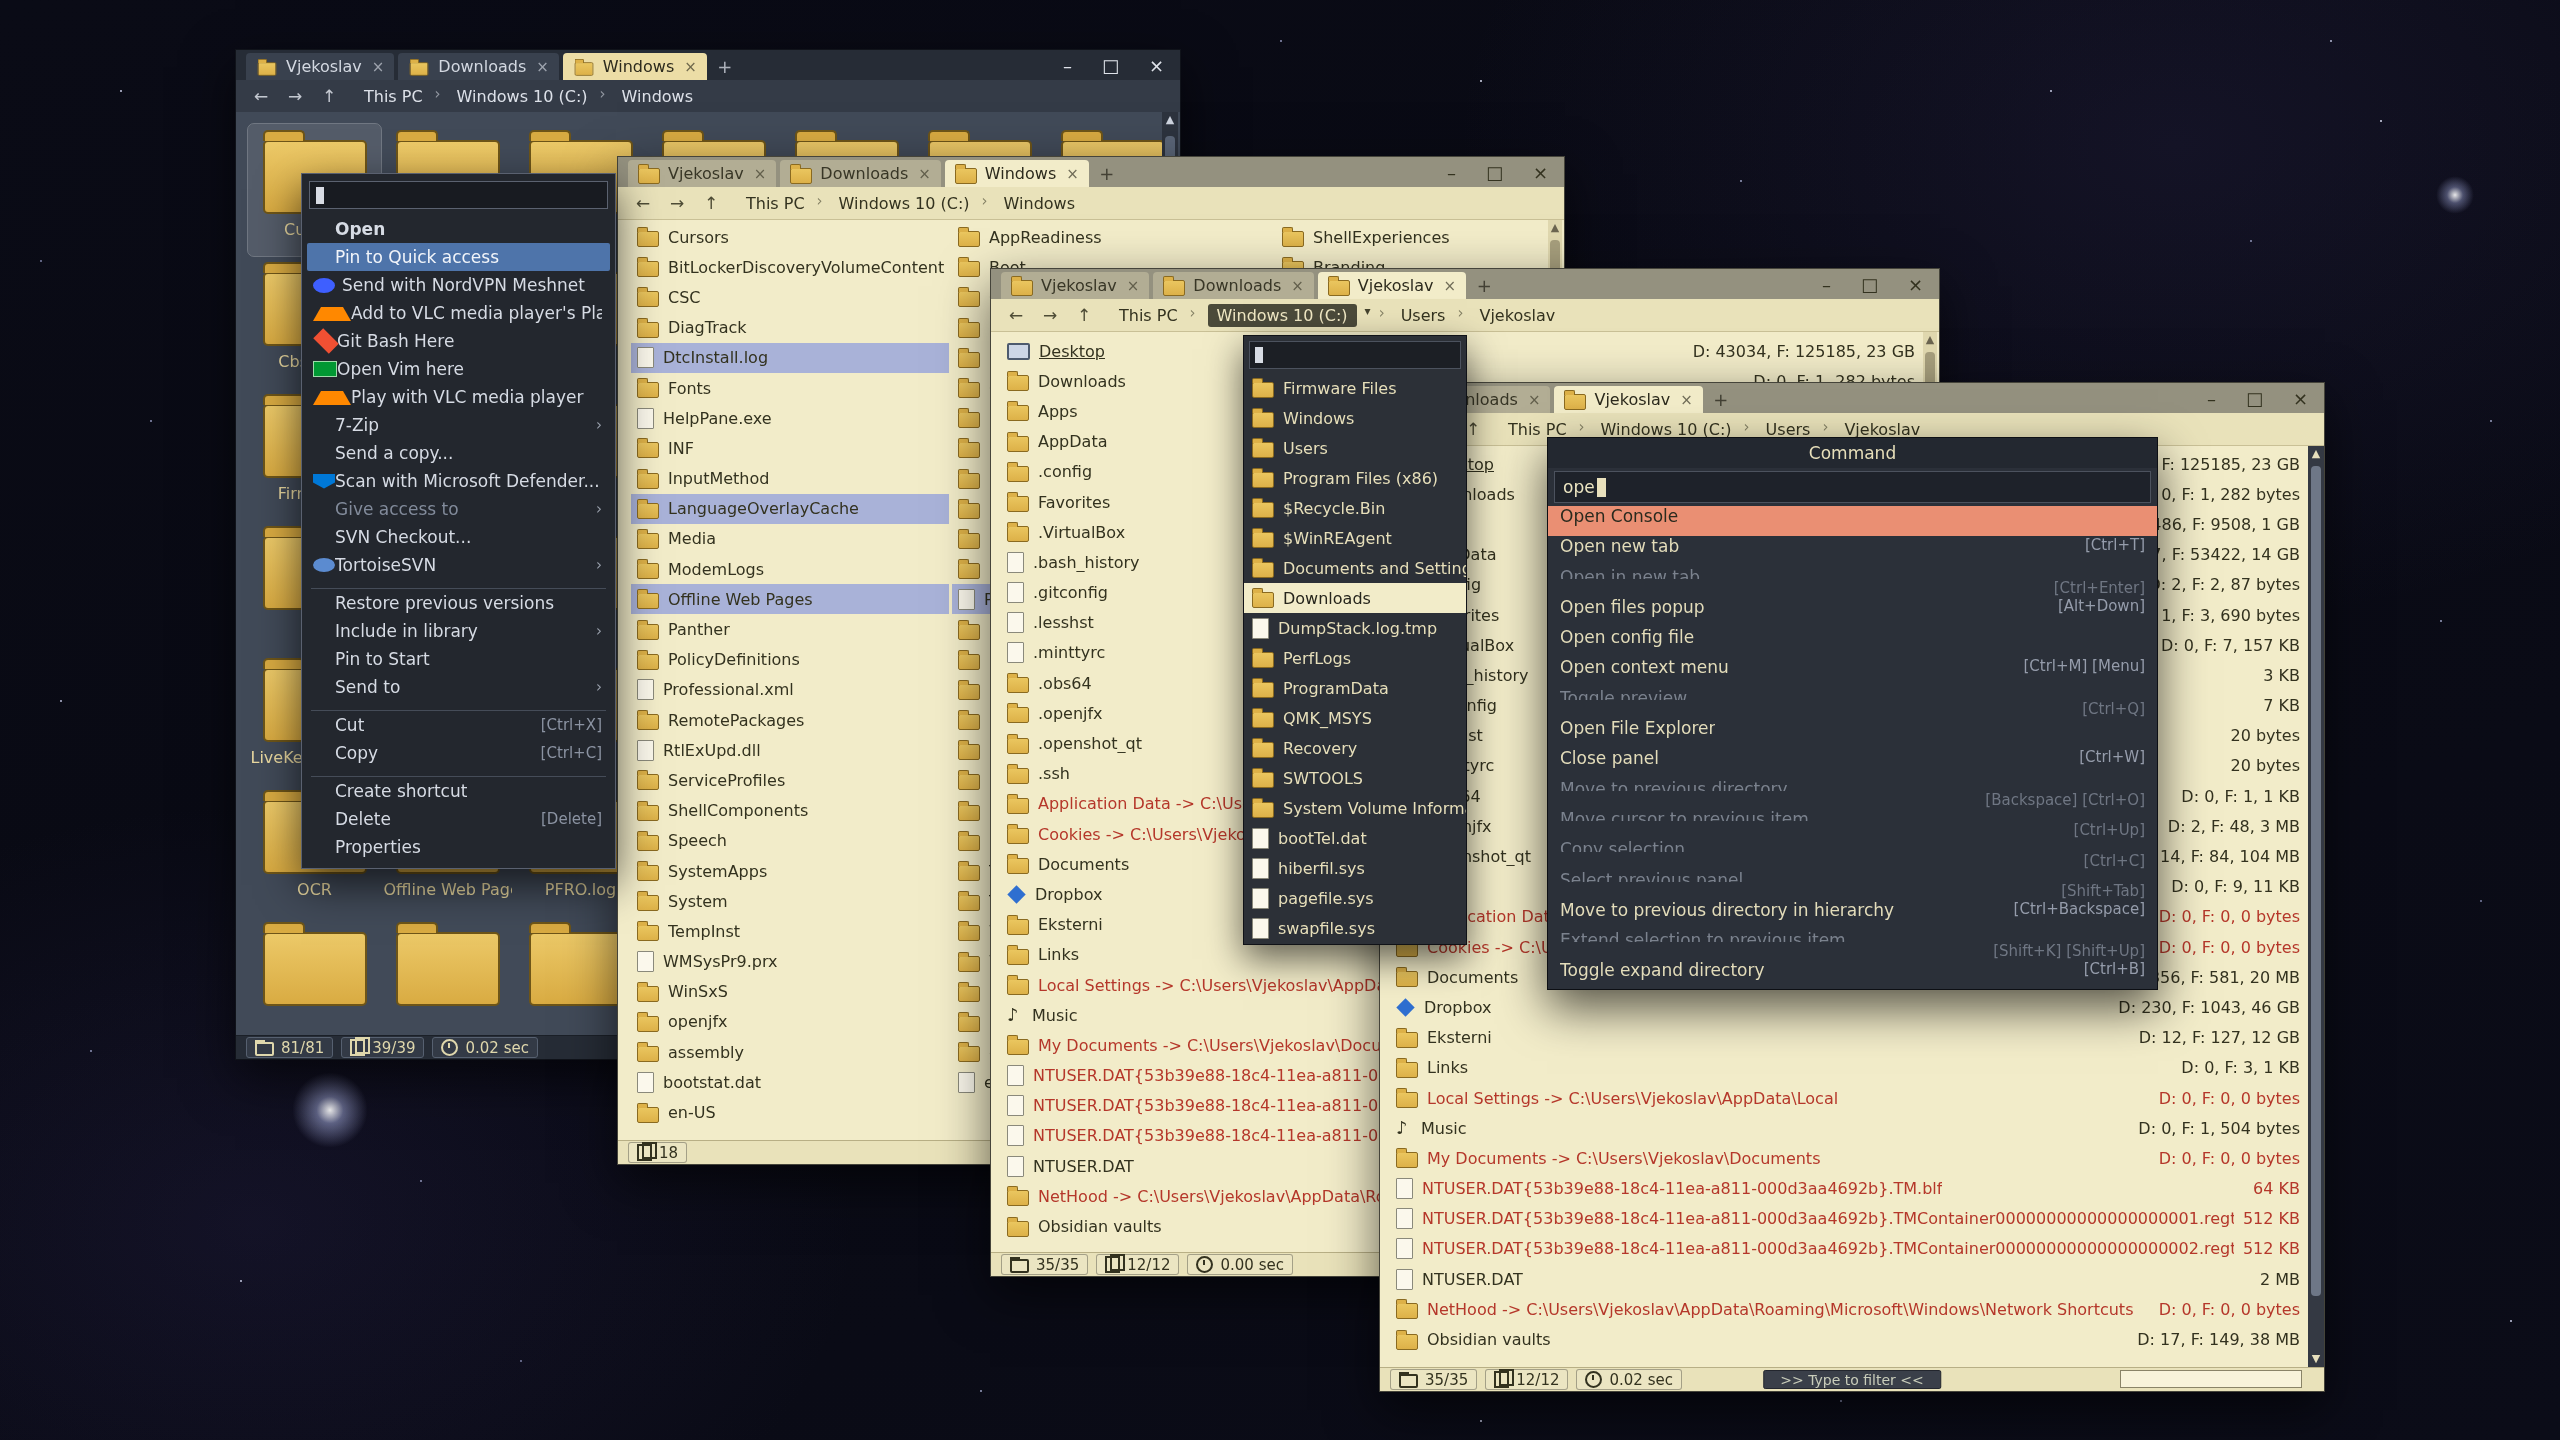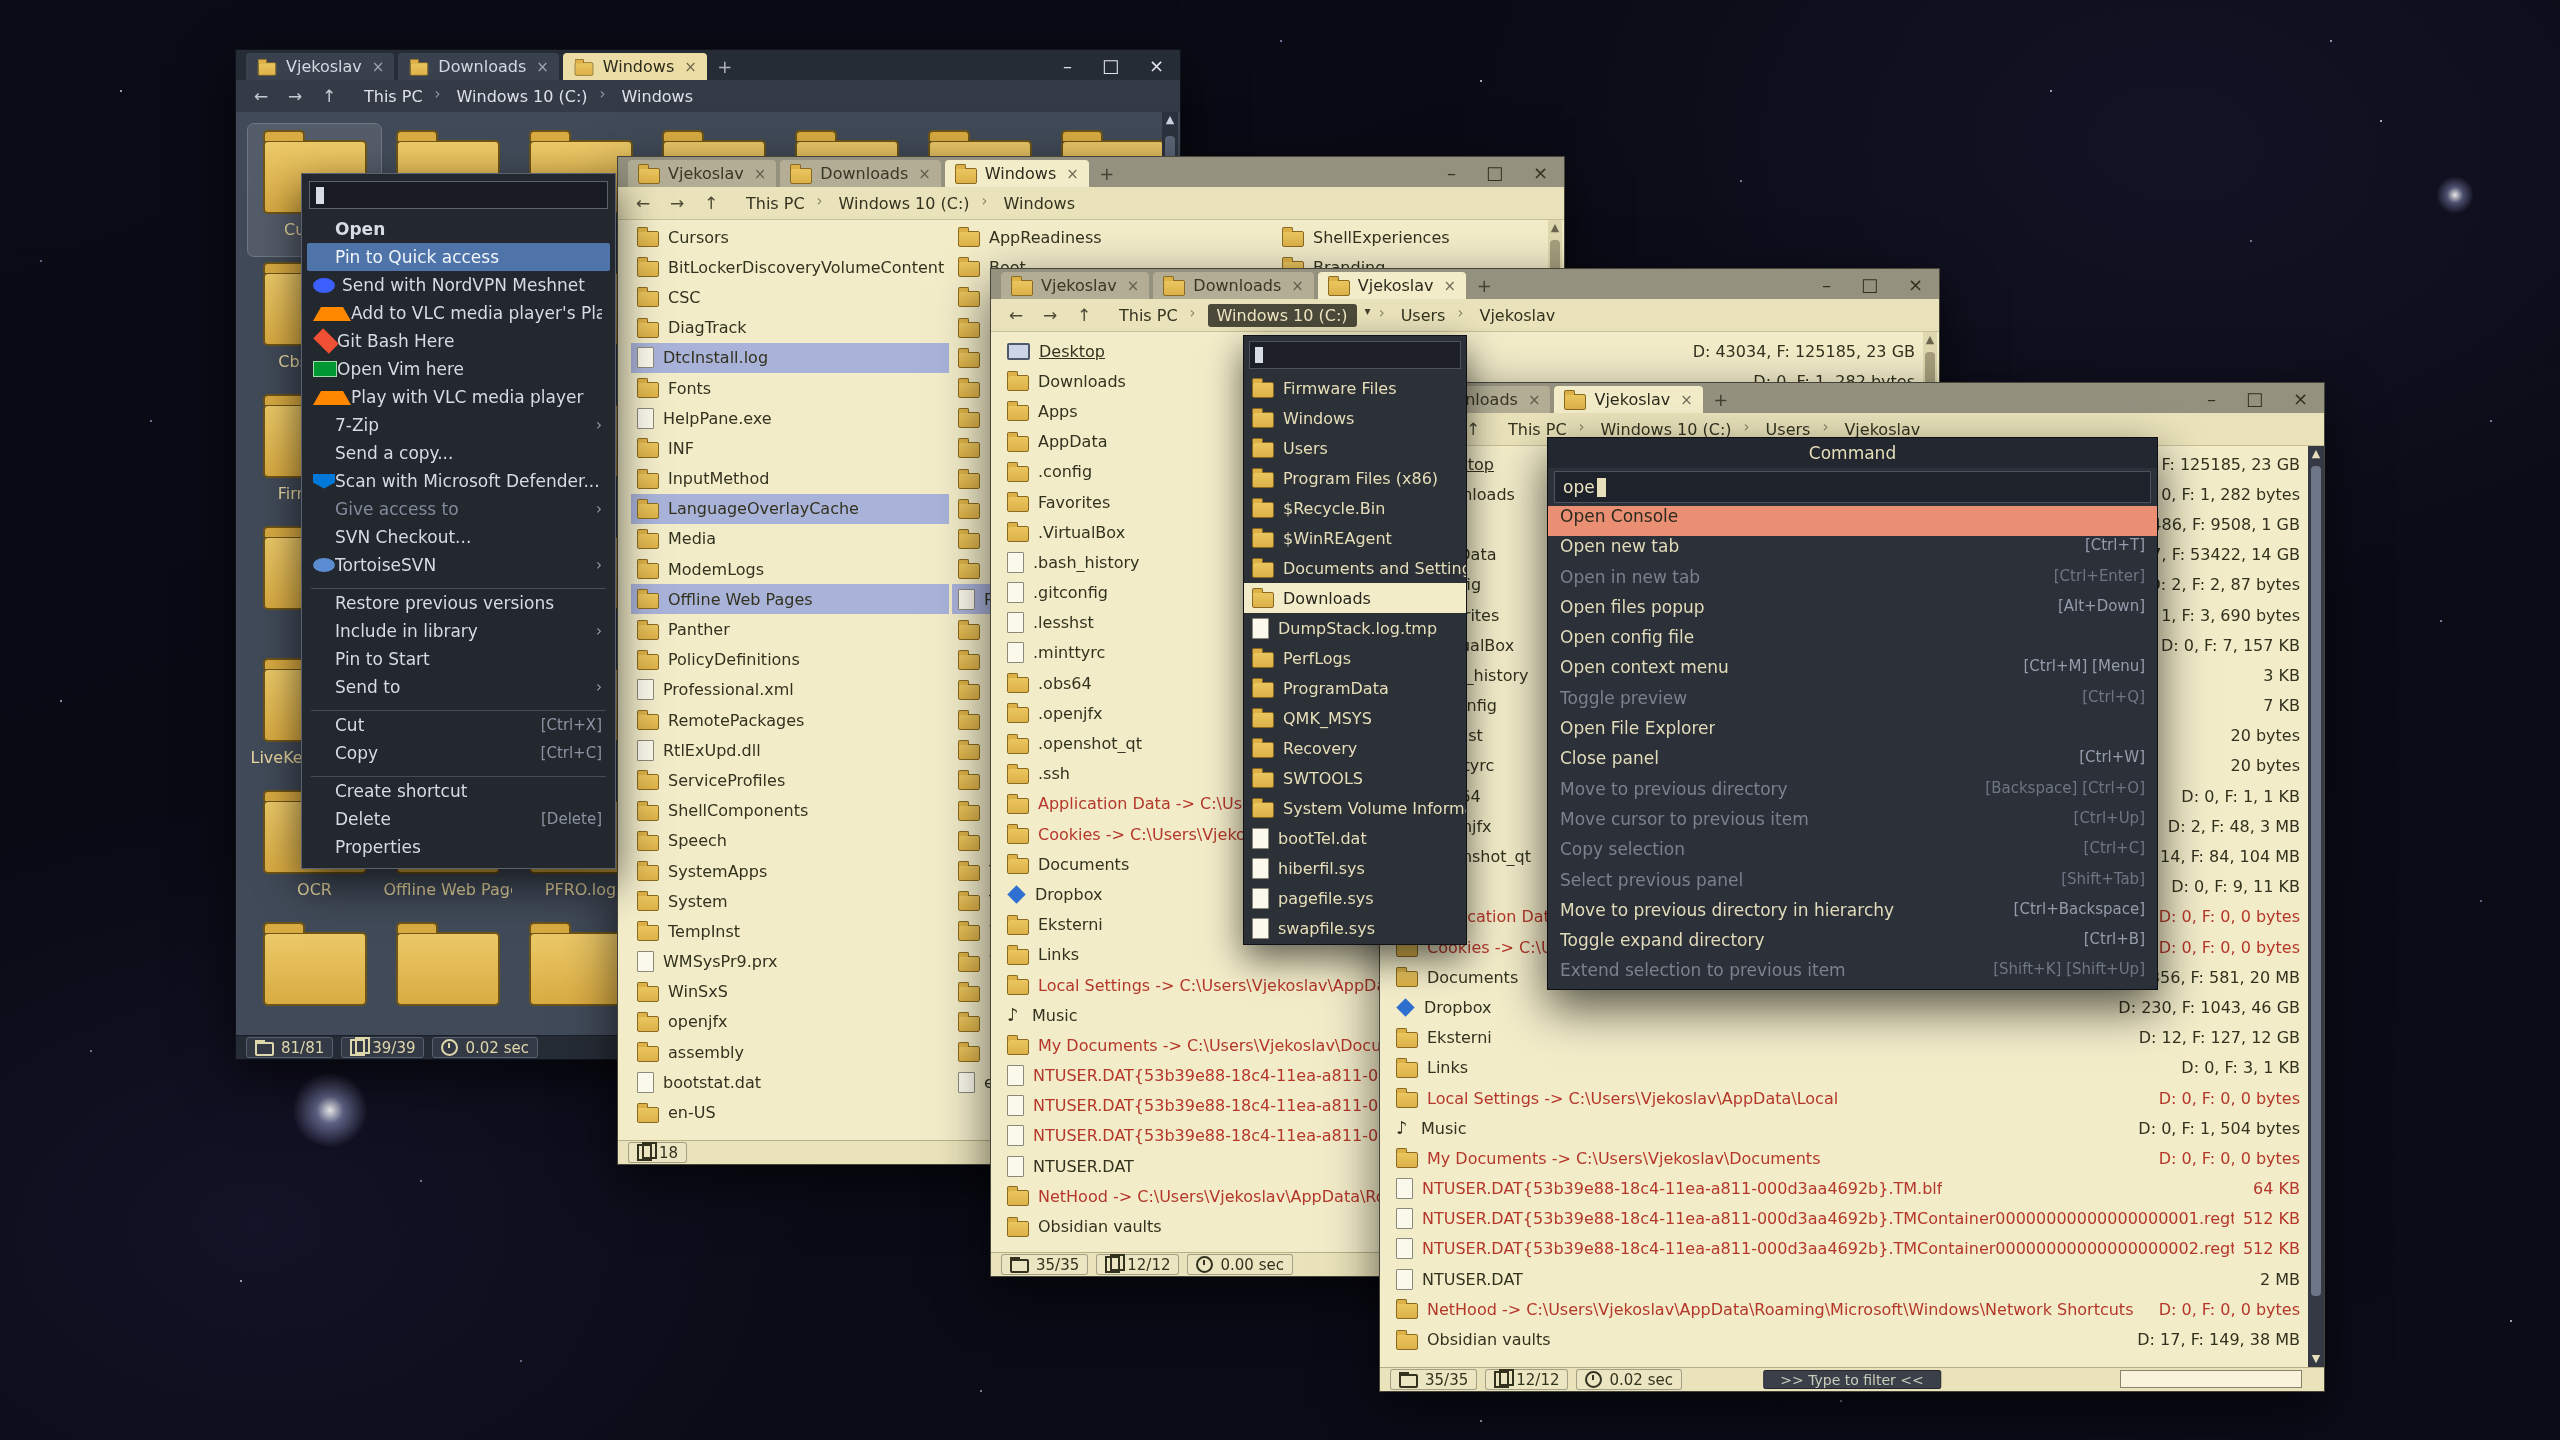--- a/index.html
+++ b/index.html
@@ -159,21 +159,21 @@
     border:1px solid #0d0f14;box-shadow:0 18px 44px rgba(0,0,0,.65);z-index:6;display:flex;flex-direction:column;}
   .pal-title{height:30px;flex:0 0 30px;background:#232830;color:#e7dfba;font-size:17px;
     display:flex;align-items:center;justify-content:center;}
   .pal-input{height:30px;flex:0 0 30px;margin:3px 6px;background:#1e222a;border:1px solid #4c525e;
     display:flex;align-items:center;padding:0 8px;color:#ece5c2;font-size:17px;}
   .pal-input .caret{width:9px;height:19px;background:#e8e0bc;margin-left:2px;}
   .prow{display:flex;align-items:flex-start;height:30.3px;padding:0 12px;font-size:17px;color:#e3dcba;white-space:nowrap;}
   .prow .plabel{overflow:hidden;}
   .prow .psc{margin-left:auto;color:#959cab;font-size:15px;padding-left:16px;}
   .prow.hl{background:#ea8f73;color:#2a2a1e;}
-  .prow.dim{color:#7b828e;}
+  .prow.dim{color:#7b828e;flex-direction:column;}
   .prow.dim .psc{color:#6f7683;}
 
   
   .filterbox{position:absolute;left:50%;transform:translateX(-50%);top:2px;height:17px;
     background:#3a3f49;border:1px solid #23262e;color:#c9cdbb;font-size:14px;
     display:flex;align-items:center;padding:0 16px;border-radius:2px;}
   .statinput{position:absolute;right:22px;top:2px;width:180px;height:16px;background:#f8f3da;
     border:1px solid #8a8468;}
 </style>
 </head>
@@ -1374,27 +1374,27 @@
             <span class="psc">[Ctrl+C]</span>
           </div>
           <div class="prow dim">
             <span class="plabel">Select previous panel</span>
             <span class="psc">[Shift+Tab]</span>
           </div>
           <div class="prow">
             <span class="plabel">Move to previous directory in hierarchy</span>
             <span class="psc">[Ctrl+Backspace]</span>
           </div>
+          <div class="prow dim">
+            <span class="plabel">Extend selection to previous item</span>
+            <span class="psc">[Shift+K] [Shift+Up]</span>
+          </div>
           <div class="prow">
             <span class="plabel">Toggle expand directory</span>
             <span class="psc">[Ctrl+B]</span>
-          </div>
-          <div class="prow dim">
-            <span class="plabel">Extend selection to previous item</span>
-            <span class="psc">[Shift+K] [Shift+Up]</span>
           </div>
         </div>
     </div>
   </div>
 
   <div class="cmenu">
     <div class="minput">
         <span class="caret"></span>
       </div>
     <div>

